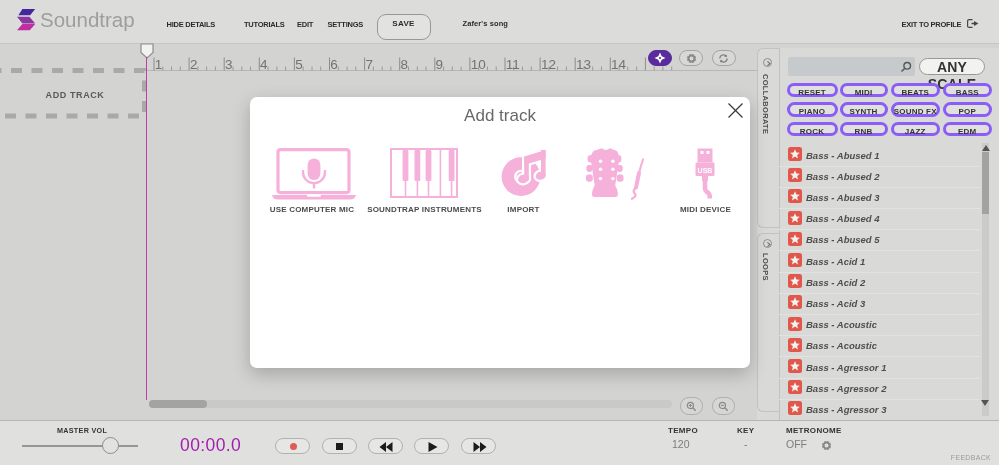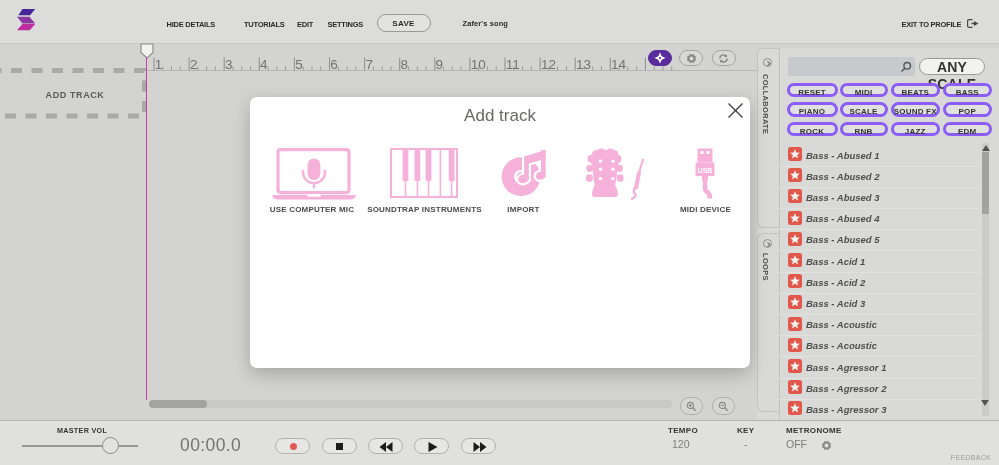--- a/index.html
+++ b/index.html
@@ -1,19 +1,19 @@
 <!DOCTYPE html>
 <html><head><meta charset="utf-8"><style>
 * { margin:0; padding:0; box-sizing:border-box; }
 html,body { width:999px; height:465px; overflow:hidden; }
 body { font-family:"Liberation Sans", sans-serif; background:#d3d3d1; position:relative; }
 .abs { position:absolute; }
 #topbar { position:absolute; left:0; top:0; width:999px; height:44px; background:#dcdcda; border-bottom:1px solid #c6c6c4; }
 .navitem { position:absolute; top:19.5px; font-size:7.5px; font-weight:bold; color:#2b2b29; letter-spacing:-0.25px; }
-#savebtn { position:absolute; left:376.5px; top:14px; width:54px; height:18px; border:1px solid #989896; border-radius:9px; background:#e2e2e0; text-align:center; line-height:17px; font-size:8px; font-weight:bold; color:#2b2b29; letter-spacing:.3px; }
+#savebtn { position:absolute; left:376.5px; top:14px; width:54px; height:26px; border:1px solid #989896; border-radius:9px; background:#e2e2e0; text-align:center; line-height:17px; font-size:8px; font-weight:bold; color:#2b2b29; letter-spacing:.3px; }
 .rpillbtn { position:absolute; width:24px; height:16px; border-radius:8px; border:1px solid #a5a5a3; background:#d8d8d6; }
 #playline { position:absolute; left:145.5px; top:57px; width:1.5px; height:343px; background:#bf3fa6; z-index:5; }
 #rpanel { position:absolute; left:757px; top:48px; width:242px; height:372px; background:#d9d9d7; border-radius:8px 0 0 0; }
 .tab { position:absolute; left:0px; width:22px; background:#d9d9d7; border:1px solid #c2c2c0; }
 .vtext { position:absolute; left:4px; writing-mode:vertical-rl; font-size:7.5px; font-weight:bold; color:#4e4e4c; letter-spacing:.3px; }
 .circ { position:absolute; left:6px; width:9px; height:9px; border:1px solid #8e8e8c; border-radius:50%; }
 #search { position:absolute; left:31px; top:9px; width:127px; height:19px; background:#c6cacc; border-radius:2px; }
 #anyscale { position:absolute; left:162px; top:9.5px; width:66px; height:17.5px; border:1px solid #989896; border-radius:9px; background:#f2f2f0; text-align:center; line-height:17px; font-size:14px; font-weight:bold; color:#333331; letter-spacing:.2px; }
 .fpill { position:absolute; height:14.5px; border:3px solid #8b5cf6; border-radius:7.5px; background:#e0e0de; text-align:center; line-height:13.5px; font-size:8px; font-weight:bold; color:#333331; letter-spacing:.2px; }
 .lrow { position:absolute; left:779px; width:201px; height:21.2px; }
@@ -30,20 +30,21 @@
 .mlabel { position:absolute; top:107.5px; text-align:center; font-size:8px; font-weight:bold; color:#4b4b49; letter-spacing:.2px; line-height:9.5px; }
 </style></head>
 <body>
 
 <div id="topbar">
   <svg width="24" height="28" viewBox="0 0 24 28" style="position:absolute;left:13px;top:4px">
     <polygon points="9.4,5.1 22.2,5.1 17.1,11.3 5.4,11.3" fill="#46269b"></polygon>
     <polygon points="4,12.8 16.4,12.8 22.2,19.4 9.4,19.4" fill="#8b37a0"></polygon>
     <polygon points="9.4,19.9 22.2,19.9 16.8,26.3 4,26.3" fill="#bf2f9f"></polygon>
   </svg>
+  <div class="abs" style="left:40px;top:8px;font-size:20.5px;color:#9e9e9c;">Soundtrap</div>
   <div class="navitem" style="left:166.5px">HIDE DETAILS</div>
   <div class="navitem" style="left:244px">TUTORIALS</div>
   <div class="navitem" style="left:297px">EDIT</div>
   <div class="navitem" style="left:327.5px">SETTINGS</div>
   <div id="savebtn">SAVE</div>
   <div class="navitem" style="left:462.5px;top:19px;letter-spacing:.1px">Zafer's song</div>
   <div class="navitem" style="left:901.5px">EXIT TO PROFILE</div>
   <svg width="12" height="9" viewBox="0 0 12 9" style="position:absolute;left:966.5px;top:18.5px">
     <path d="M5.5,0.6 h-3.4 q-1.5,0 -1.5,1.5 v4.8 q0,1.5 1.5,1.5 h3.4" fill="none" stroke="#454543" stroke-width="1.2"></path>
     <path d="M7,2 L11.4,4.5 7,7 v-1.7 h-2.5 v-1.6 h2.5 z" fill="#454543"></path>
@@ -205,21 +206,21 @@
       <line x1="4.6" y1="7.4" x2="1.5" y2="10.5" stroke="#555553" stroke-width="1.4"></line>
     </svg>
   </div>
   <div id="anyscale">ANY SCALE</div>
 </div>
 <div class="fpill" style="left:786.5px;top:82.5px;width:51px">RESET</div>
 <div class="fpill" style="left:839.5px;top:82.5px;width:48px">MIDI</div>
 <div class="fpill" style="left:890.5px;top:82.5px;width:49.5px">BEATS</div>
 <div class="fpill" style="left:942.5px;top:82.5px;width:49.5px">BASS</div>
 <div class="fpill" style="left:786.5px;top:102px;width:51px">PIANO</div>
-<div class="fpill" style="left:839.5px;top:102px;width:48px">SCALE</div>
+<div class="fpill" style="left:839.5px;top:102px;width:48px">SYNTH</div>
 <div class="fpill" style="left:890.5px;top:102px;width:49.5px">SOUND FX</div>
 <div class="fpill" style="left:942.5px;top:102px;width:49.5px">POP</div>
 <div class="fpill" style="left:786.5px;top:121.5px;width:51px">ROCK</div>
 <div class="fpill" style="left:839.5px;top:121.5px;width:48px">RNB</div>
 <div class="fpill" style="left:890.5px;top:121.5px;width:49.5px">JAZZ</div>
 <div class="fpill" style="left:942.5px;top:121.5px;width:49.5px">EDM</div>
 <div class="lrow" style="top:147.0px">
     <div class="lstar"><svg width="14" height="14" viewBox="0 0 14 14">
         <rect width="14" height="14" rx="2.5" fill="#e2574b"></rect>
         <path d="M7 2.2 L8.35 5.4 11.8 5.7 9.2 8 10 11.4 7 9.6 4 11.4 4.8 8 2.2 5.7 5.65 5.4 Z" fill="#f3f3f1"></path>
@@ -329,21 +330,21 @@
     <path d="M4,0 L8,6 0,6 Z" fill="#555452"></path>
   </svg>
 <svg width="8" height="6" viewBox="0 0 8 6" style="position:absolute;left:980.5px;top:400px">
     <path d="M4,6 L0,0 8,0 Z" fill="#555452"></path>
   </svg>
 
 <div id="botbar">
   <div class="blabel" style="left:57px;font-size:7.2px;top:4.5px">MASTER VOL</div>
   <div class="abs" style="left:22px;top:24px;width:116px;height:1.5px;background:#969694"></div>
   <div class="abs" style="left:102px;top:16px;width:17px;height:17px;border:1.5px solid #8e8e8c;border-radius:50%;background:#e2e2e0"></div>
-  <div class="abs" style="left:180px;top:14px;font-size:17.5px;color:#737373;letter-spacing:.4px">00:00.0</div>
+  <div class="abs" style="left:180px;top:14px;font-size:17.5px;color:#a21caf;letter-spacing:.4px">00:00.0</div>
   <div class="tpill" style="left:275px">
       <div class="abs" style="left:14px;top:3.8px;width:7px;height:7px;border-radius:50%;background:#e05b55"></div>
     </div>
   <div class="tpill" style="left:321.5px">
       <div class="abs" style="left:13px;top:3.8px;width:7.5px;height:7.5px;background:#1c1c1a"></div>
     </div>
   <div class="tpill" style="left:367.5px">
       <svg width="14" height="10" viewBox="0 0 14 10" style="position:absolute;left:10px;top:2.6px">
         <path d="M7,0 v10 L0.5,5 Z M13.5,0 v10 L7,5 Z" fill="#1c1c1a"></path>
       </svg>

